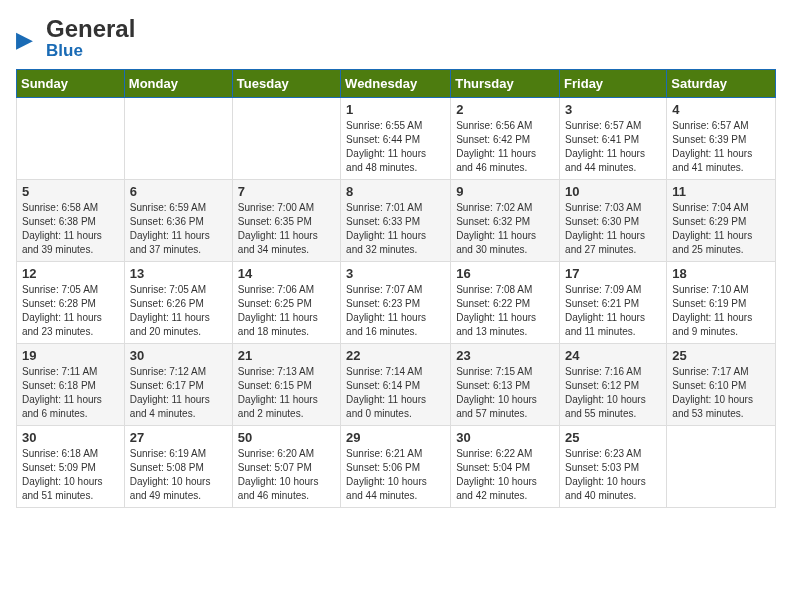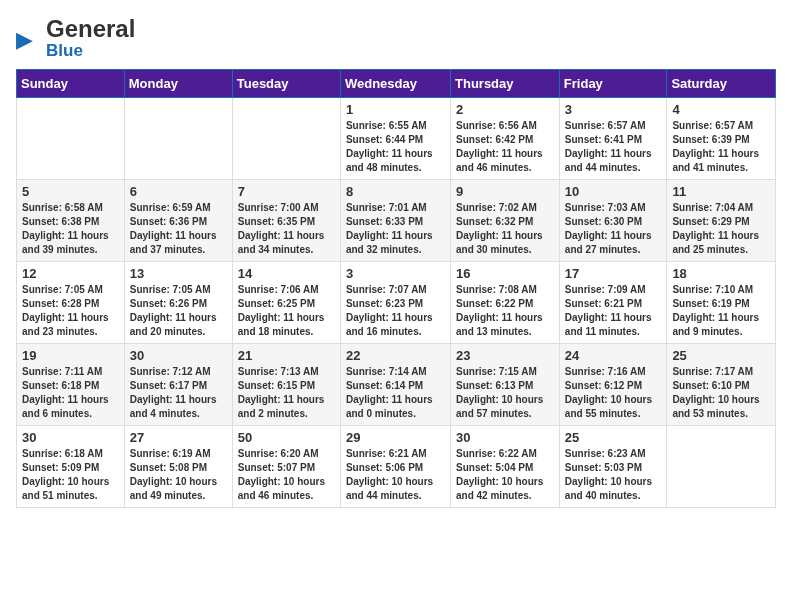--- a/index.html
+++ b/index.html
@@ -51,21 +51,21 @@
     .location {
       font-size: 15px;
       color: #555;
     }
     .calendar {
       width: 100%;
       border-collapse: collapse;
       border: 1px solid #ccc;
     }
     .calendar th {
-      background-color: #4c1d95;
+      background-color: #4d7c0f;
       color: #fff;
       font-size: 13px;
       font-weight: bold;
       padding: 6px 4px;
       text-align: left;
       border: 1px solid #1a6bb5;
     }
     .calendar td {
       vertical-align: top;
       padding: 4px 5px;
@@ -81,21 +81,20 @@
     }
     .day-num {
       font-size: 13px;
       font-weight: bold;
       margin-bottom: 2px;
     }
     .day-info {
       font-size: 10px;
       line-height: 1.4;
       color: #333;
-      font-weight: bold;
     }
     .empty-cell {
       background: #f9f9f9;
     }
   </style>
 </head>
 <body>
 
 <div class="header">
   <div class="logo">

